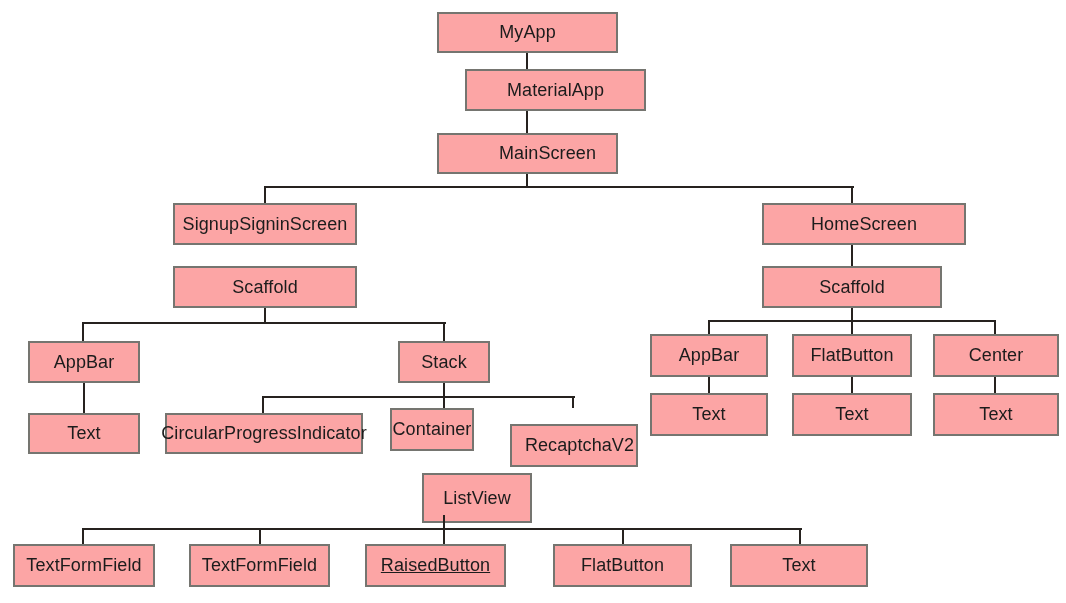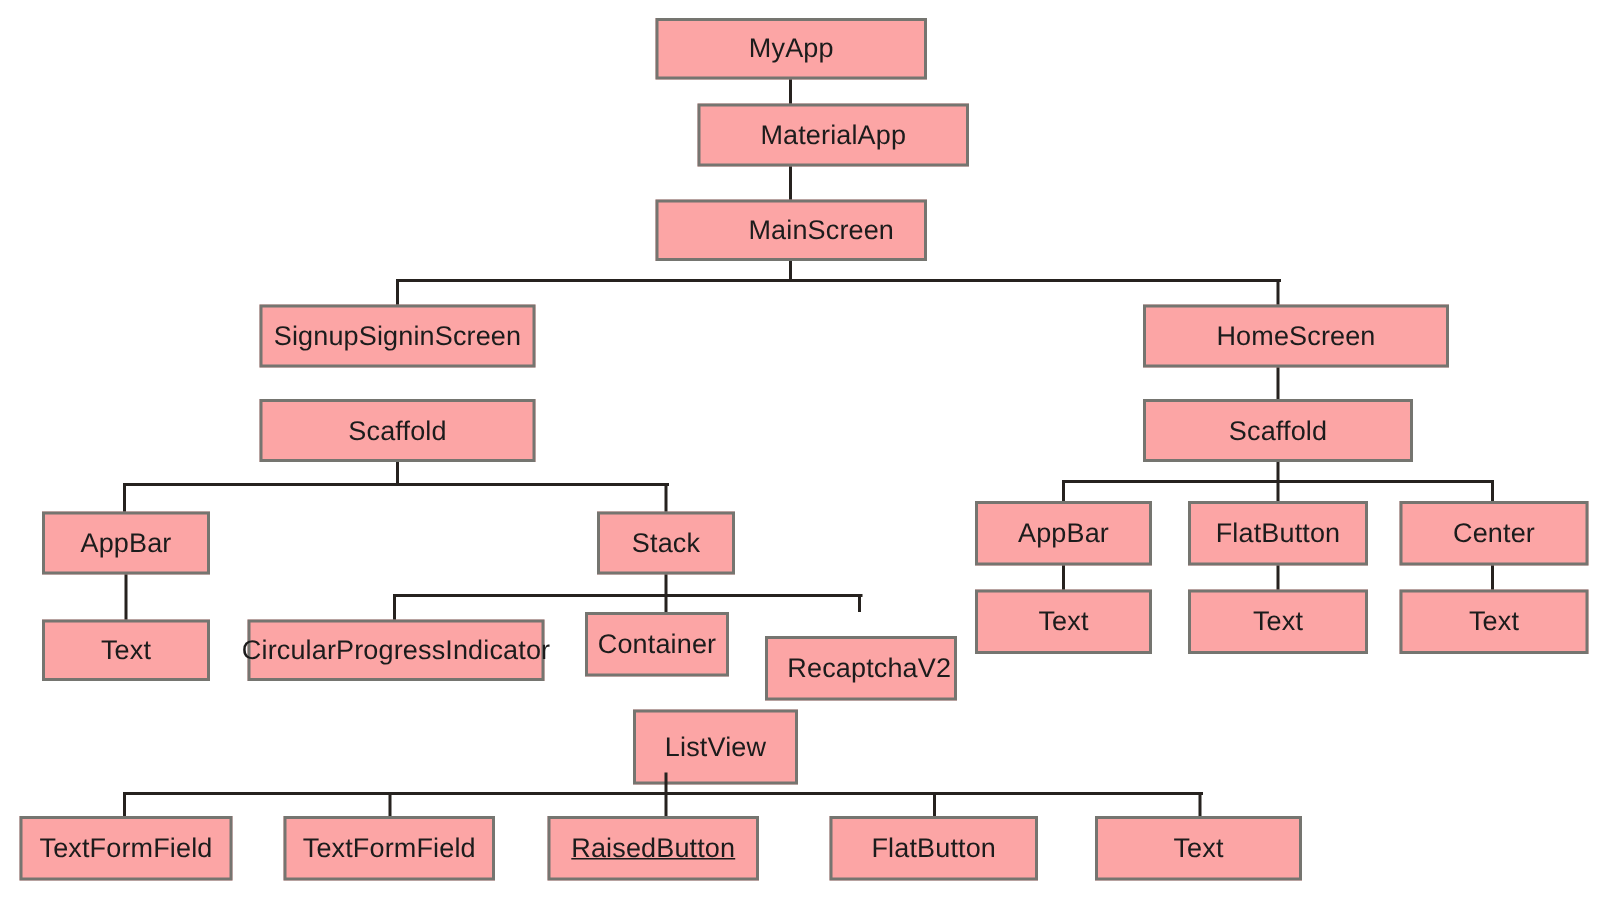--- a/index.html
+++ b/index.html
@@ -44,21 +44,21 @@
 
   <div class="node" style="left:28px;  top:341px; width:112px; height:42px;">AppBar</div>
   <div class="node" style="left:398px; top:341px; width:92px;  height:42px;">Stack</div>
 
   <div class="node" style="left:650px; top:334px; width:118px; height:43px;">AppBar</div>
   <div class="node" style="left:792px; top:334px; width:120px; height:43px;">FlatButton</div>
   <div class="node" style="left:933px; top:334px; width:126px; height:43px;">Center</div>
 
   <div class="node" style="left:28px;  top:413px; width:112px; height:41px;">Text</div>
   <div class="node" style="left:165px; top:413px; width:198px; height:41px;">CircularProgressIndicator</div>
-  <div class="node" style="left:390px; top:408px; width:96px; height:43px;">Container</div>
+  <div class="node" style="left:390px; top:408px; width:84px; height:43px;">Container</div>
   <div class="node" style="left:510px; top:424px; width:128px; height:43px;padding-left:11px;">RecaptchaV2</div>
 
   <div class="node" style="left:650px; top:393px; width:118px; height:43px;">Text</div>
   <div class="node" style="left:792px; top:393px; width:120px; height:43px;">Text</div>
   <div class="node" style="left:933px; top:393px; width:126px; height:43px;">Text</div>
 
   <div class="node" style="left:390px; top:473px; width:110px; height:50px;margin-left:32px;">ListView</div>
 
   <div class="node" style="left:13px;  top:544px; width:142px; height:43px;">TextFormField</div>
   <div class="node" style="left:189px; top:544px; width:141px; height:43px;">TextFormField</div>

